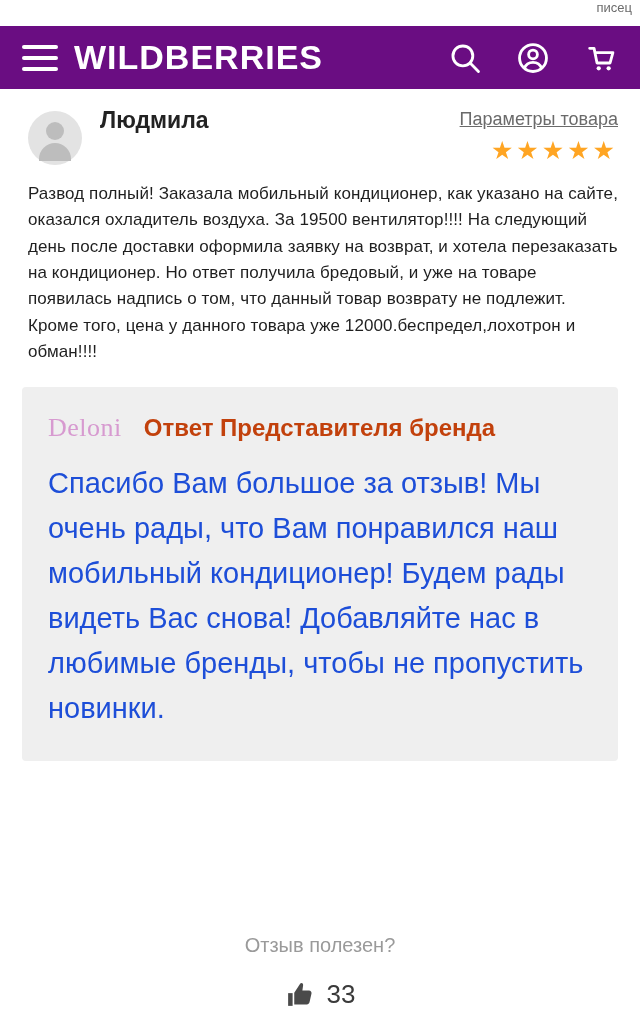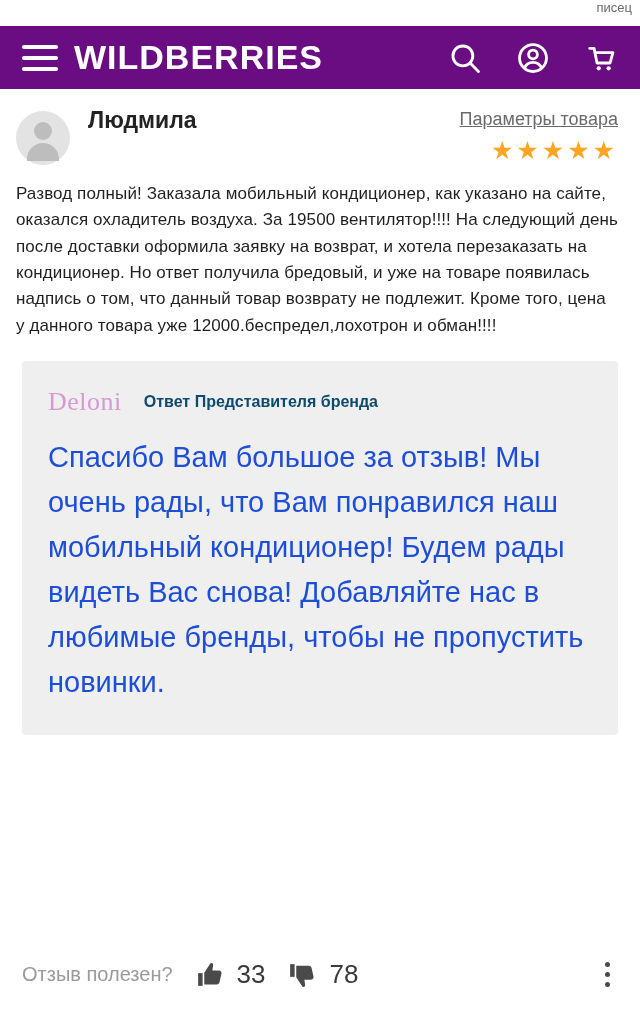--- a/index.html
+++ b/index.html
@@ -73,21 +73,21 @@
   }
   .hicon {
     width: 34px;
     height: 34px;
     display: block;
     cursor: pointer;
   }
 
   
   .review {
-    padding: 18px 22px 0 16px;
+    padding: 18px 22px 0 28px;
   }
   .review-head {
     display: flex;
     align-items: flex-start;
   }
   .avatar {
     width: 54px;
     height: 54px;
     border-radius: 50%;
     background: #e3e3e3;
@@ -171,43 +171,44 @@
     align-items: center;
     gap: 22px;
   }
   .brand-logo {
     font-family: "Liberation Serif", serif;
     font-size: 26px;
     color: #d79ad0;
     letter-spacing: 0.5px;
   }
   .answer-title {
-    font-size: 16px;
+    font-size: 24px;
     font-weight: bold;
-    color: #0c4a6e;
+    color: #c2410c;
   }
   .answer-text {
     margin-top: 18px;
     font-size: 29px;
     line-height: 1.55;
     color: #1d4ed8;
   }
 
   
   .footer {
     position: absolute;
     left: 0;
     right: 0;
     bottom: 0;
     height: 80px;
     display: flex;
     align-items: center;
-    padding: 0 22px;
+    padding: 0 28px;
     gap: 22px;
     background: #ffffff;
+    flex-direction: column;
   }
   .useful-label {
     font-size: 20px;
     color: #9a9a9a;
   }
   .vote {
     display: flex;
     align-items: flex-end;
     gap: 12px;
     cursor: pointer;

